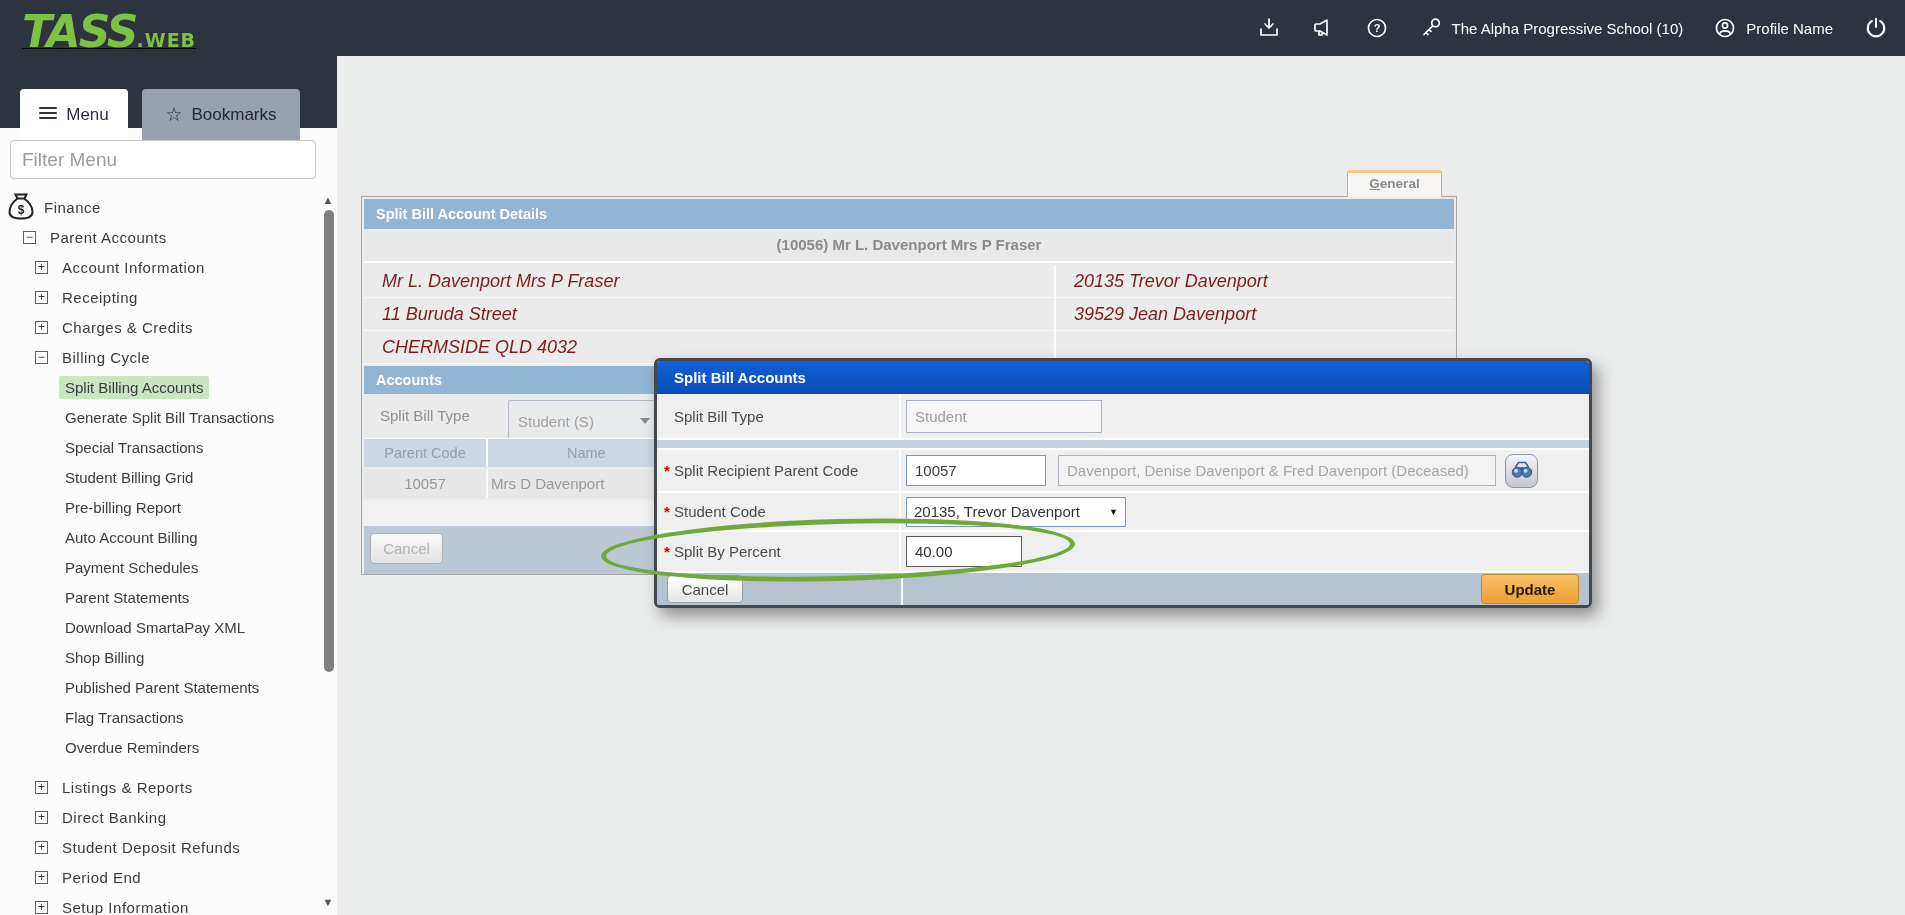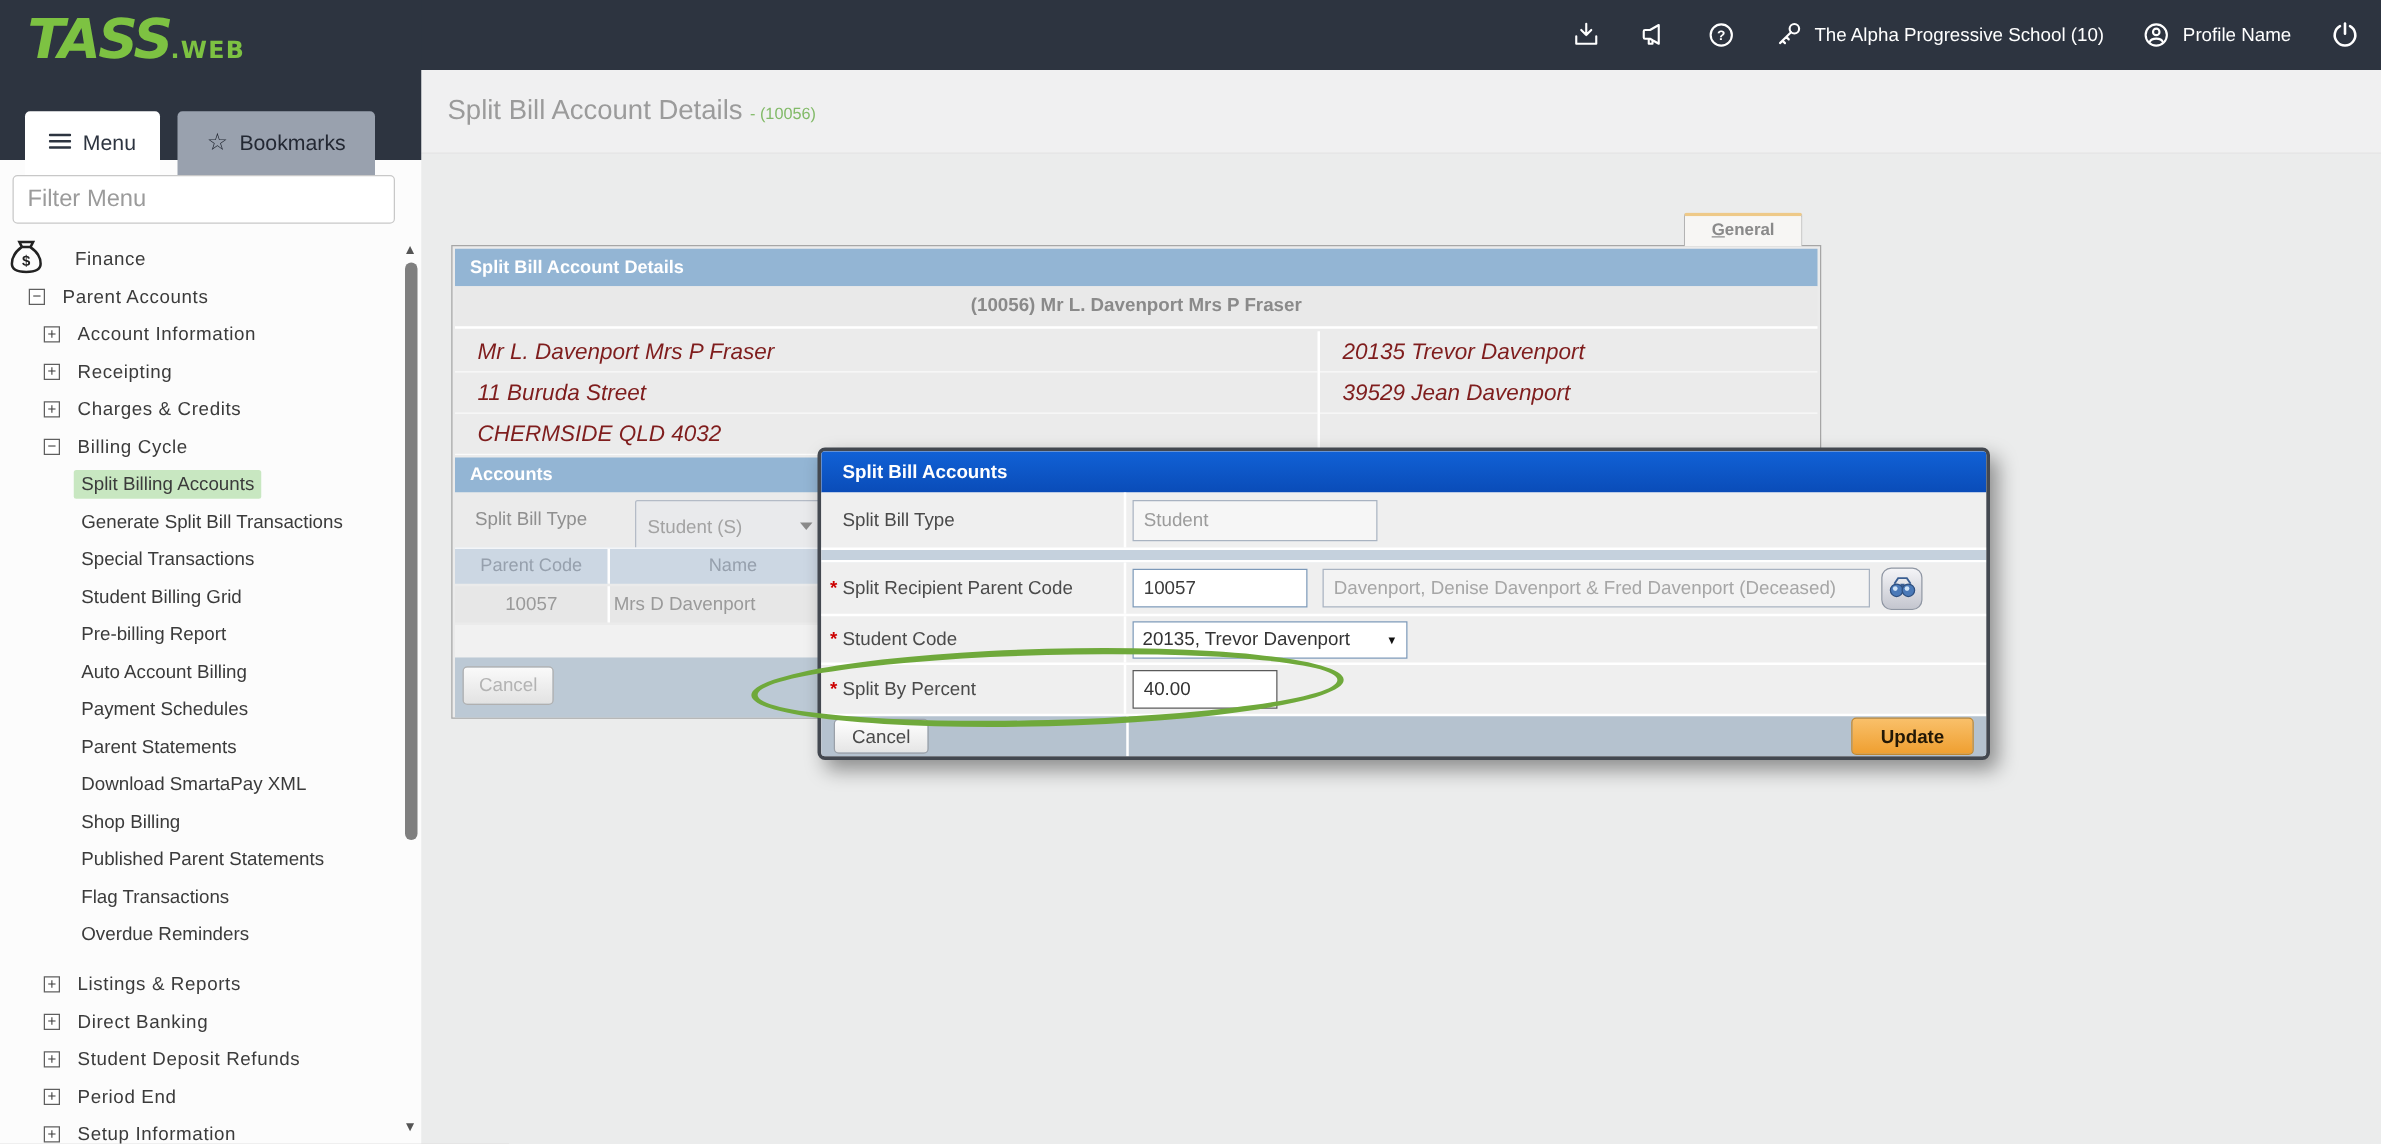--- a/index.html
+++ b/index.html
@@ -2,21 +2,21 @@
 <html><head>
 <meta charset="utf-8">
 <style>
   * { margin:0; padding:0; box-sizing:border-box; }
   body { background:#d8d8d8; font-family:"Liberation Sans", sans-serif; }
   #app { position:relative; width:1905px; height:915px; background:#ebecec; overflow:hidden; }
 
   
   .topbar { position:absolute; left:0; top:0; width:1905px; height:56px; background:#2d3440; z-index:4; }
   .brand-block { position:absolute; left:0; top:0; width:337px; height:128px; background:#2d3440; z-index:6; }
-  .logo { position:absolute; left:22px; top:6px; white-space:nowrap; }
+  .logo { position:absolute; left:22px; top:6px; white-space:nowrap;text-decoration:underline; }
   .logo-tass { font-family:"DejaVu Sans", sans-serif; font-weight:bold; font-style:italic; font-size:44px; color:#7dc242; letter-spacing:-2px; }
   .logo-web { font-family:"DejaVu Sans", sans-serif; font-weight:bold; font-size:19px; color:#7dc242; letter-spacing:1px; }
   .topbar-right { position:absolute; right:16px; top:0; height:56px; display:flex; align-items:center; gap:30px; color:#fff; font-size:15px; z-index:5; }
   .tb-item { display:flex; align-items:center; gap:9px; cursor:pointer; }
   .tb-ic { display:flex; align-items:center; }
 
   
   .nav-tabs { position:absolute; left:20px; top:77px; display:flex; gap:14px; z-index:7; }
   .tab-menu, .tab-bm { height:51px; display:flex; align-items:center; justify-content:center; gap:9px;
     border-radius:4px 4px 0 0; font-size:17px; cursor:pointer;margin-top:12px; }
@@ -25,21 +25,21 @@
   .star-glyph { font-size:19px; line-height:1; }
 
   
   .sidebar { position:absolute; left:0; top:128px; width:337px; height:787px; background:#fcfcfc; z-index:5; }
   .filter-input { position:absolute; left:10px; top:12px; width:306px; height:39px; border:1px solid #c8c8c8;
     border-radius:4px; font-size:19px; padding:0 11px; color:#333; background:#fff; outline:none; font-family:inherit; }
   .filter-input::placeholder { color:#9b9b9b; }
   .tree { position:absolute; left:0; top:64px; width:322px; }
   .ti { height:30px; display:flex; align-items:center; font-size:15px; color:#3b3b3b; cursor:pointer; white-space:nowrap; }
   .ti .lbl { padding:3px 6px; }
-  .ti-l0 { padding-left:8px; }  .ti-l0 .lbl { margin-left:20px; letter-spacing:.5px; }
+  .ti-l0 { padding-left:8px; }  .ti-l0 .lbl { margin-left:4px; letter-spacing:.5px; }
   .ti-l1 { padding-left:23px; } .ti-l2 { padding-left:35px; } .ti-l3 { padding-left:59px; }
   .ti-l1 .lbl, .ti-l2 .lbl { letter-spacing:.5px; }
   .exp { width:13px; height:13px; min-width:13px; border:1px solid #5f5f5f; background:#fff; font-size:12px;
     line-height:11px; text-align:center; color:#3b3b3b; margin-right:8px; cursor:pointer; }
   .ti-active .lbl { background:#c8e7c1; border-radius:2px; }
   .pregap { margin-top:10px; }
   .sb-arrow { position:absolute; left:322px; width:12px; text-align:center; font-size:11px; color:#555; cursor:pointer; z-index:6; }
   .sb-thumb { position:absolute; left:324px; top:210px; width:10px; height:462px; background:#7f7f7f; border-radius:5px; cursor:grab; z-index:6; }
 
   
@@ -281,25 +281,20 @@
           <span class="exp">+</span>
           <span class="lbl">Setup Information</span>
         </div>
     </div>
   </div>
 
   <div class="sb-arrow" style="top:194px;">▲</div>
   <div class="sb-thumb"></div>
   <div class="sb-arrow" style="top:896px;">▼</div>
 
-  <div class="content-titlebar">
-    <div class="page-title">
-      <span>Split Bill Account Details</span><span class="page-title-suffix">- (10056)</span>
-    </div>
-  </div>
 
   <div class="tab-general"><span class="u">G</span><span>eneral</span></div>
 
   <div class="panel">
     <div class="hd-blue hd1">Split Bill Account Details</div>
     <div class="acct-line">(10056) Mr L. Davenport Mrs P Fraser</div>
     <div class="addr">
       <div class="addr-left">
         <div class="addr-row">Mr L. Davenport Mrs P Fraser</div>
         <div class="addr-row">11 Buruda Street</div>

